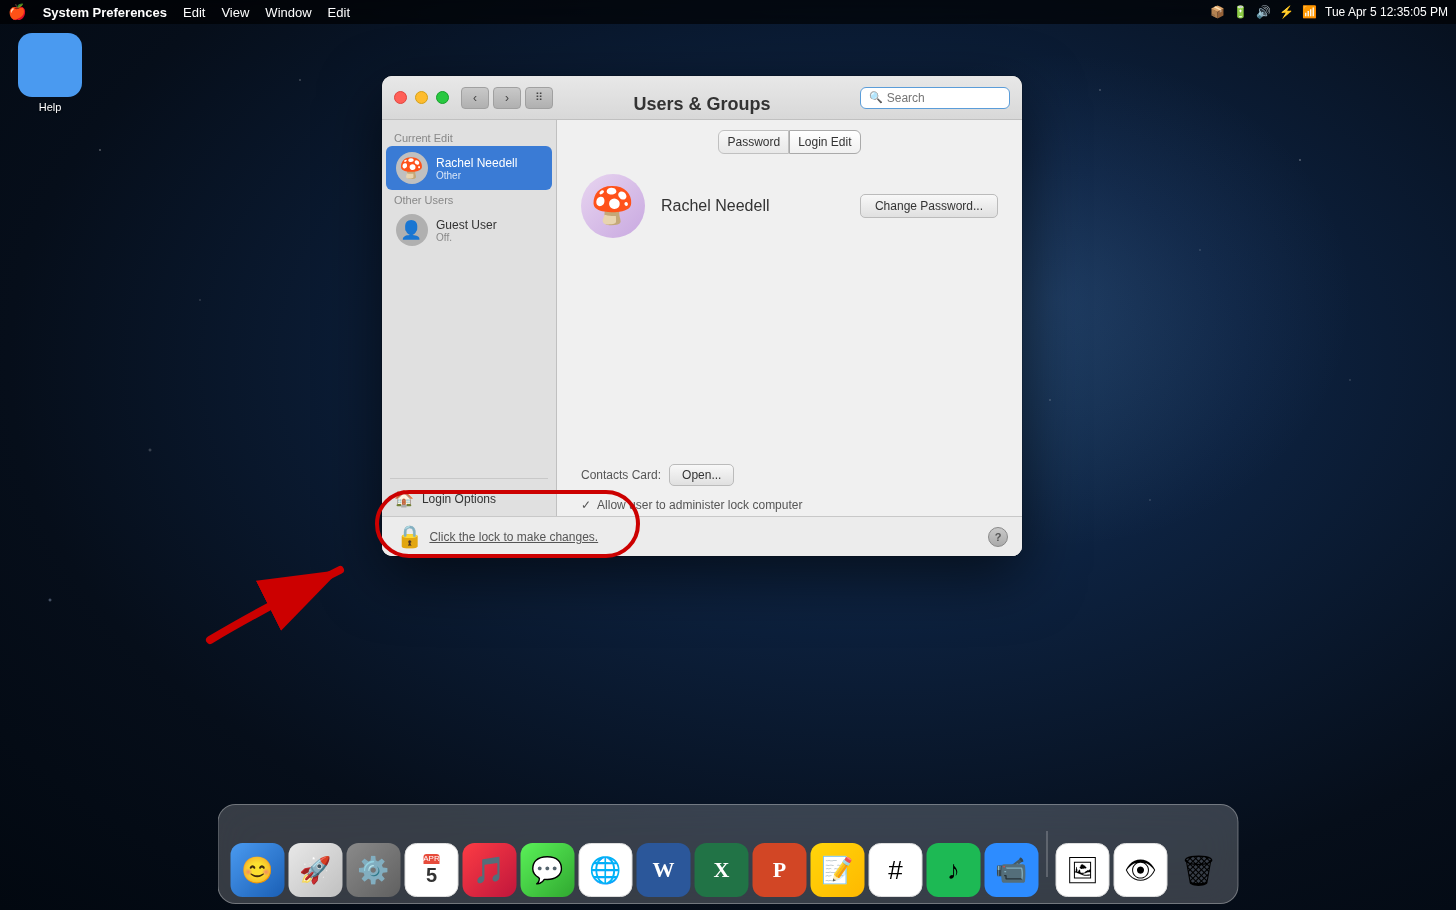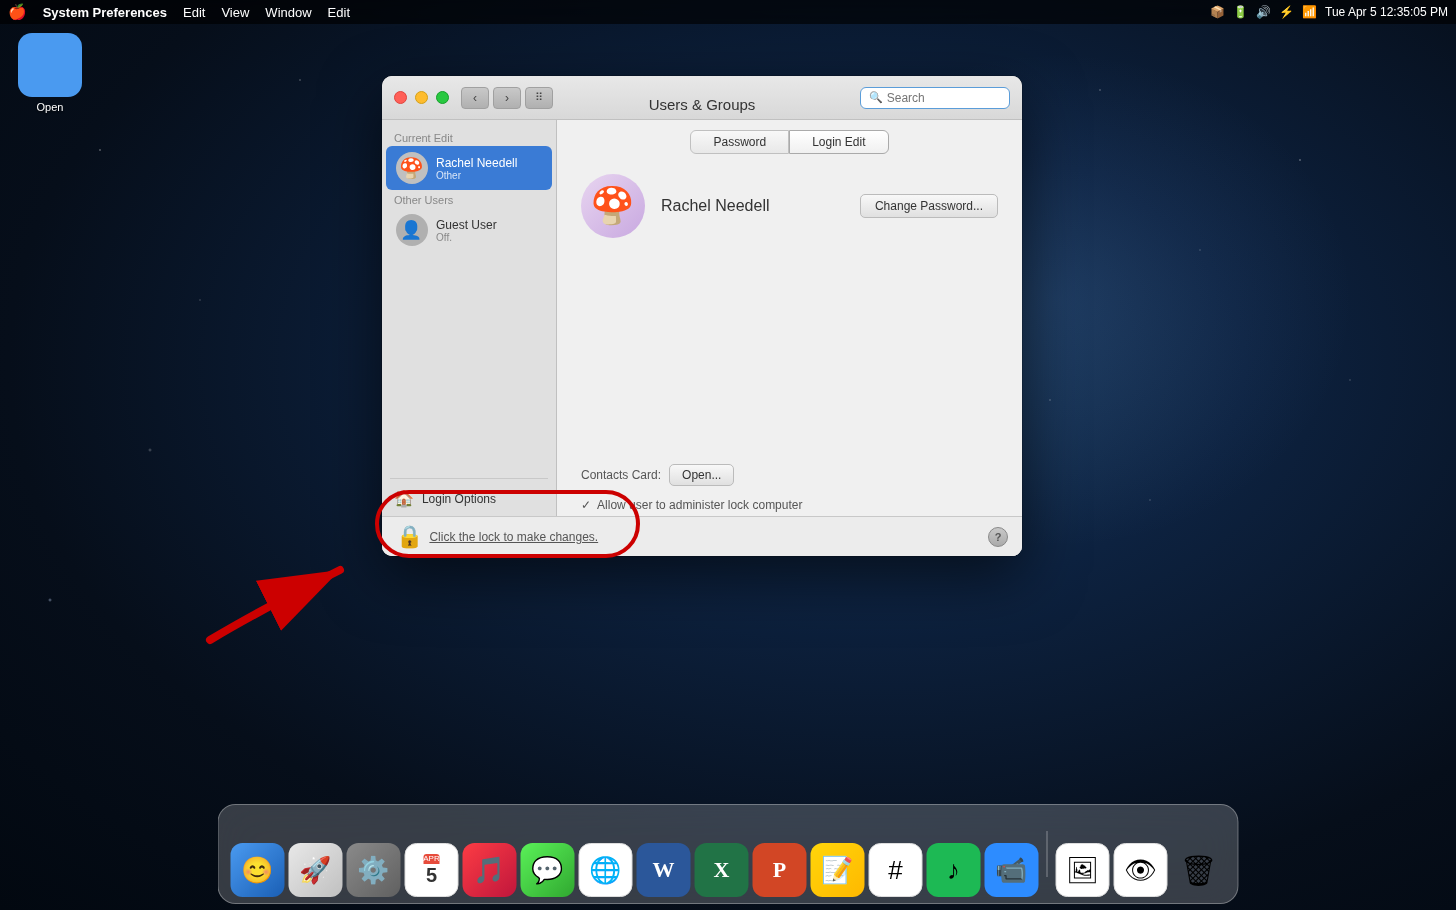--- a/index.html
+++ b/index.html
@@ -206,22 +206,22 @@
       cursor: pointer;
       font-size: 11px;
       margin-left: 4px;
       color: #444;
     }
 
     .window-title {
       position: absolute;
       left: 50%;
       transform: translateX(-50%);
-      font-size: 15px;
-      font-weight: 400;
+      font-size: 18px;
+      font-weight: 700;
       color: #333;
       margin-top: 13px;
     }
 
     .search-box {
       margin-left: auto;
       display: flex;
       align-items: center;
       background: white;
       border: 1.5px solid #5b9dd9;
@@ -364,21 +364,21 @@
     }
 
     .tabs {
       display: flex;
       justify-content: center;
       padding: 10px 0 0;
       gap: 0;
     }
 
     .tab {
-      padding: 4px 22px;
+      padding: 4px 8px;
       font-size: 12px;
       background: linear-gradient(to bottom, #f8f8f8, #e8e8e8);
       border: 1px solid #c0c0c0;
       cursor: pointer;
       color: #333;
     }
 
     .tab:first-child { border-radius: 6px 0 0 6px; }
     .tab:last-child { border-radius: 0 6px 6px 0; }
 
@@ -604,21 +604,21 @@
       <span>🔋</span>
       <span>🔊</span>
       <span>⚡</span>
       <span>📶</span>
       <span>Tue Apr 5  12:35:05 PM</span>
     </div>
   </div>
 
   <div class="desktop-icon">
     <div class="desktop-icon-img" style="background:#4a9af0; border-radius:14px;"></div>
-    <span class="desktop-icon-label">Open</span>
+    <span class="desktop-icon-label">Help</span>
   </div>
 
   <div class="window">
 
     <div class="window-titlebar">
       <div class="traffic-lights">
         <div class="traffic-light close"></div>
         <div class="traffic-light minimize"></div>
         <div class="traffic-light maximize"></div>
       </div>

